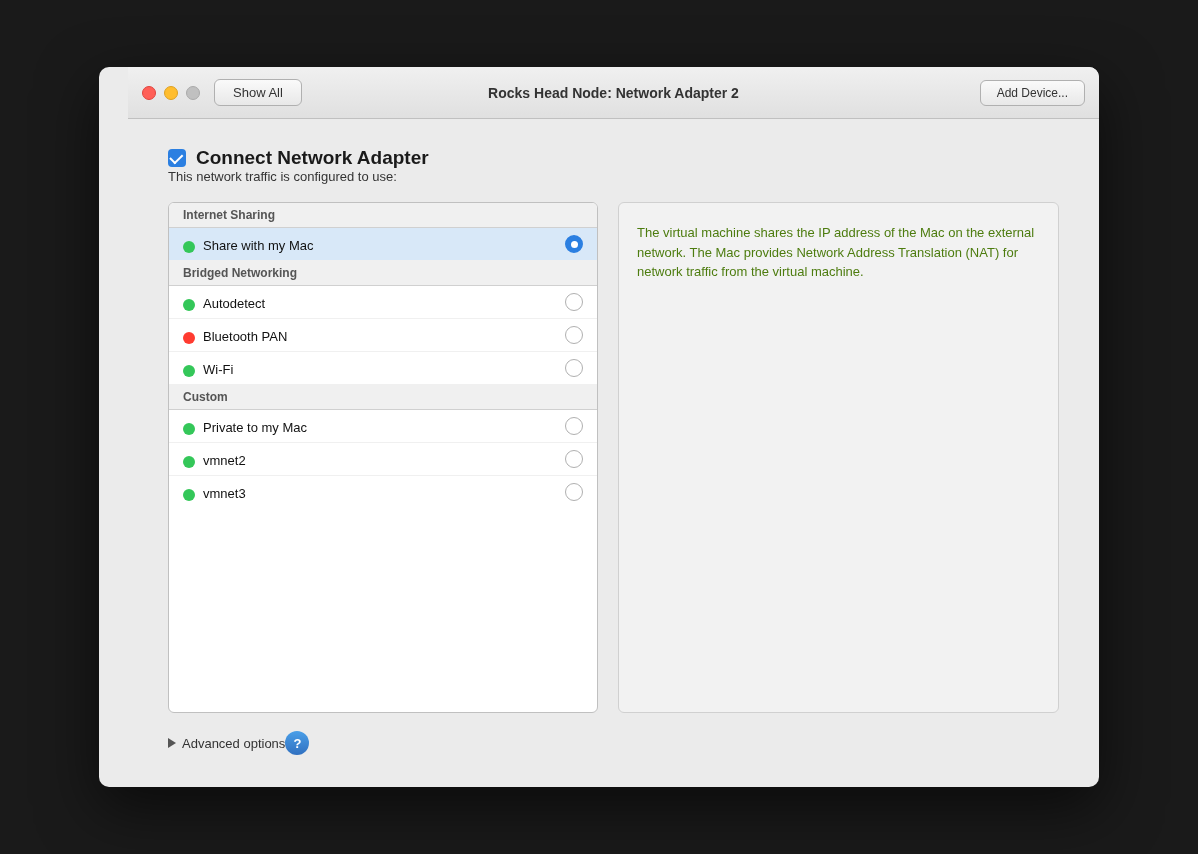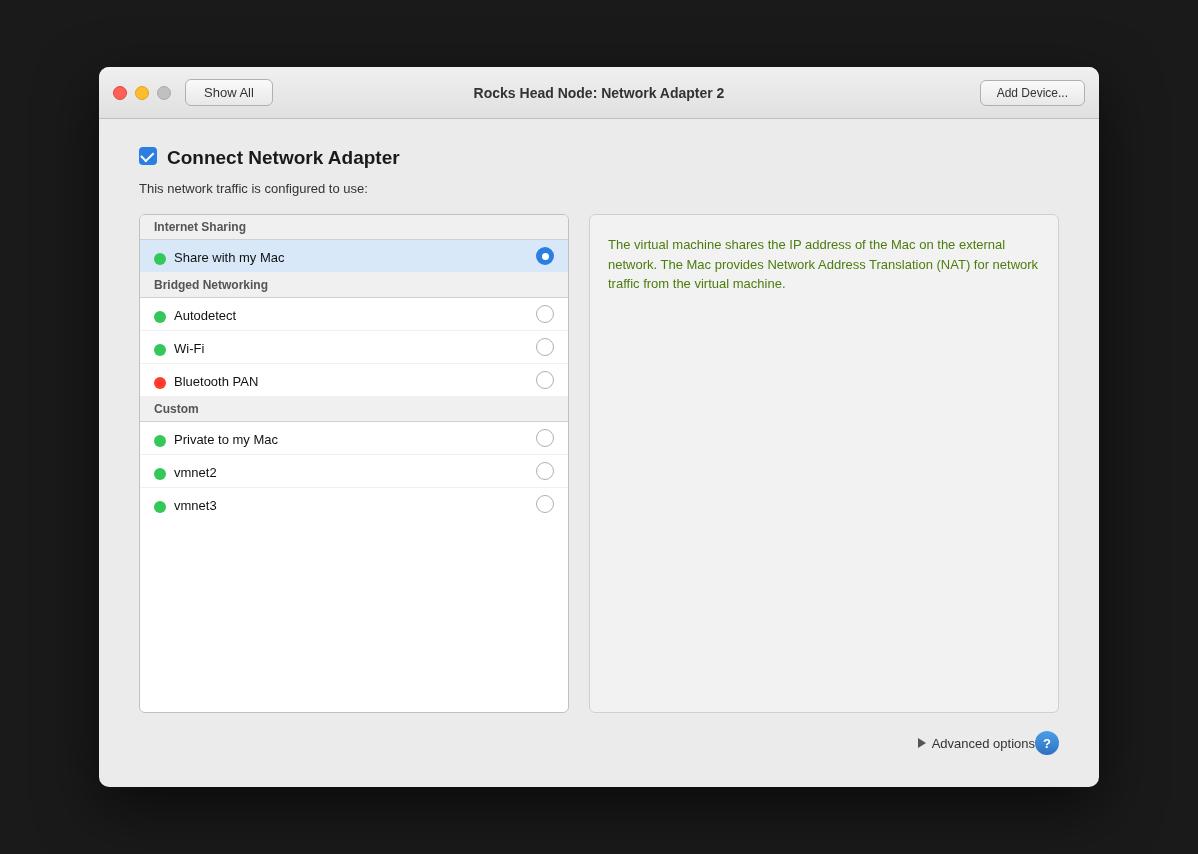--- a/index.html
+++ b/index.html
@@ -14,20 +14,21 @@
     }
     .window {
       background: #ebebeb;
       border-radius: 10px;
       width: 1000px;
       min-height: 720px;
       box-shadow: 0 20px 60px rgba(0,0,0,0.6);
       overflow: hidden;
       display: flex;
       flex-direction: column;
+      padding-left: 29px;
     }
     .titlebar {
       background: linear-gradient(to bottom, #f0f0f0, #e0e0e0);
       border-bottom: 1px solid #c0c0c0;
       height: 52px;
       display: flex;
       align-items: center;
       padding: 0 14px;
       position: relative;
     }
@@ -75,22 +76,22 @@
       cursor: pointer;
     }
     .content {
       padding: 28px 40px 28px 40px;
       flex: 1;
       display: flex;
       flex-direction: column;
     }
     .connect-header {
       display: flex;
+      align-items: center;
       gap: 10px;
-      margin-bottom: 12px;
     }
     .checkbox-blue {
       width: 18px;
       height: 18px;
       background: #2b7fe1;
       border-radius: 4px;
       display: flex;
       align-items: center;
       justify-content: center;
       flex-shrink: 0;
@@ -194,21 +195,21 @@
       padding: 20px 18px;
     }
     .description-text {
       font-size: 13px;
       color: #4d7c0f;
       line-height: 1.5;
     }
     .footer {
       display: flex;
       align-items: center;
-      justify-content: flex-end;
+      justify-content: flex-start;
       margin-top: 18px;
       padding-bottom: 4px;
     }
     .advanced-options {
       display: flex;
       align-items: center;
       gap: 6px;
       cursor: pointer;
     }
     .triangle {
@@ -272,27 +273,27 @@
           <div class="radio-selected"></div>
         </div>
 
         <div class="group-header">Bridged Networking</div>
         <div class="network-item">
           <div class="dot green"></div>
           <span class="item-label">Autodetect</span>
           <div class="radio-unselected"></div>
         </div>
         <div class="network-item">
-          <div class="dot green"></div>
-          <span class="item-label">Wi-Fi</span>
-          <div class="radio-unselected"></div>
-        </div>
-        <div class="network-item">
           <div class="dot red"></div>
           <span class="item-label">Bluetooth PAN</span>
+          <div class="radio-unselected"></div>
+        </div>
+        <div class="network-item">
+          <div class="dot green"></div>
+          <span class="item-label">Wi-Fi</span>
           <div class="radio-unselected"></div>
         </div>
 
         <div class="group-header">Custom</div>
         <div class="network-item">
           <div class="dot green"></div>
           <span class="item-label">Private to my Mac</span>
           <div class="radio-unselected"></div>
         </div>
         <div class="network-item">

